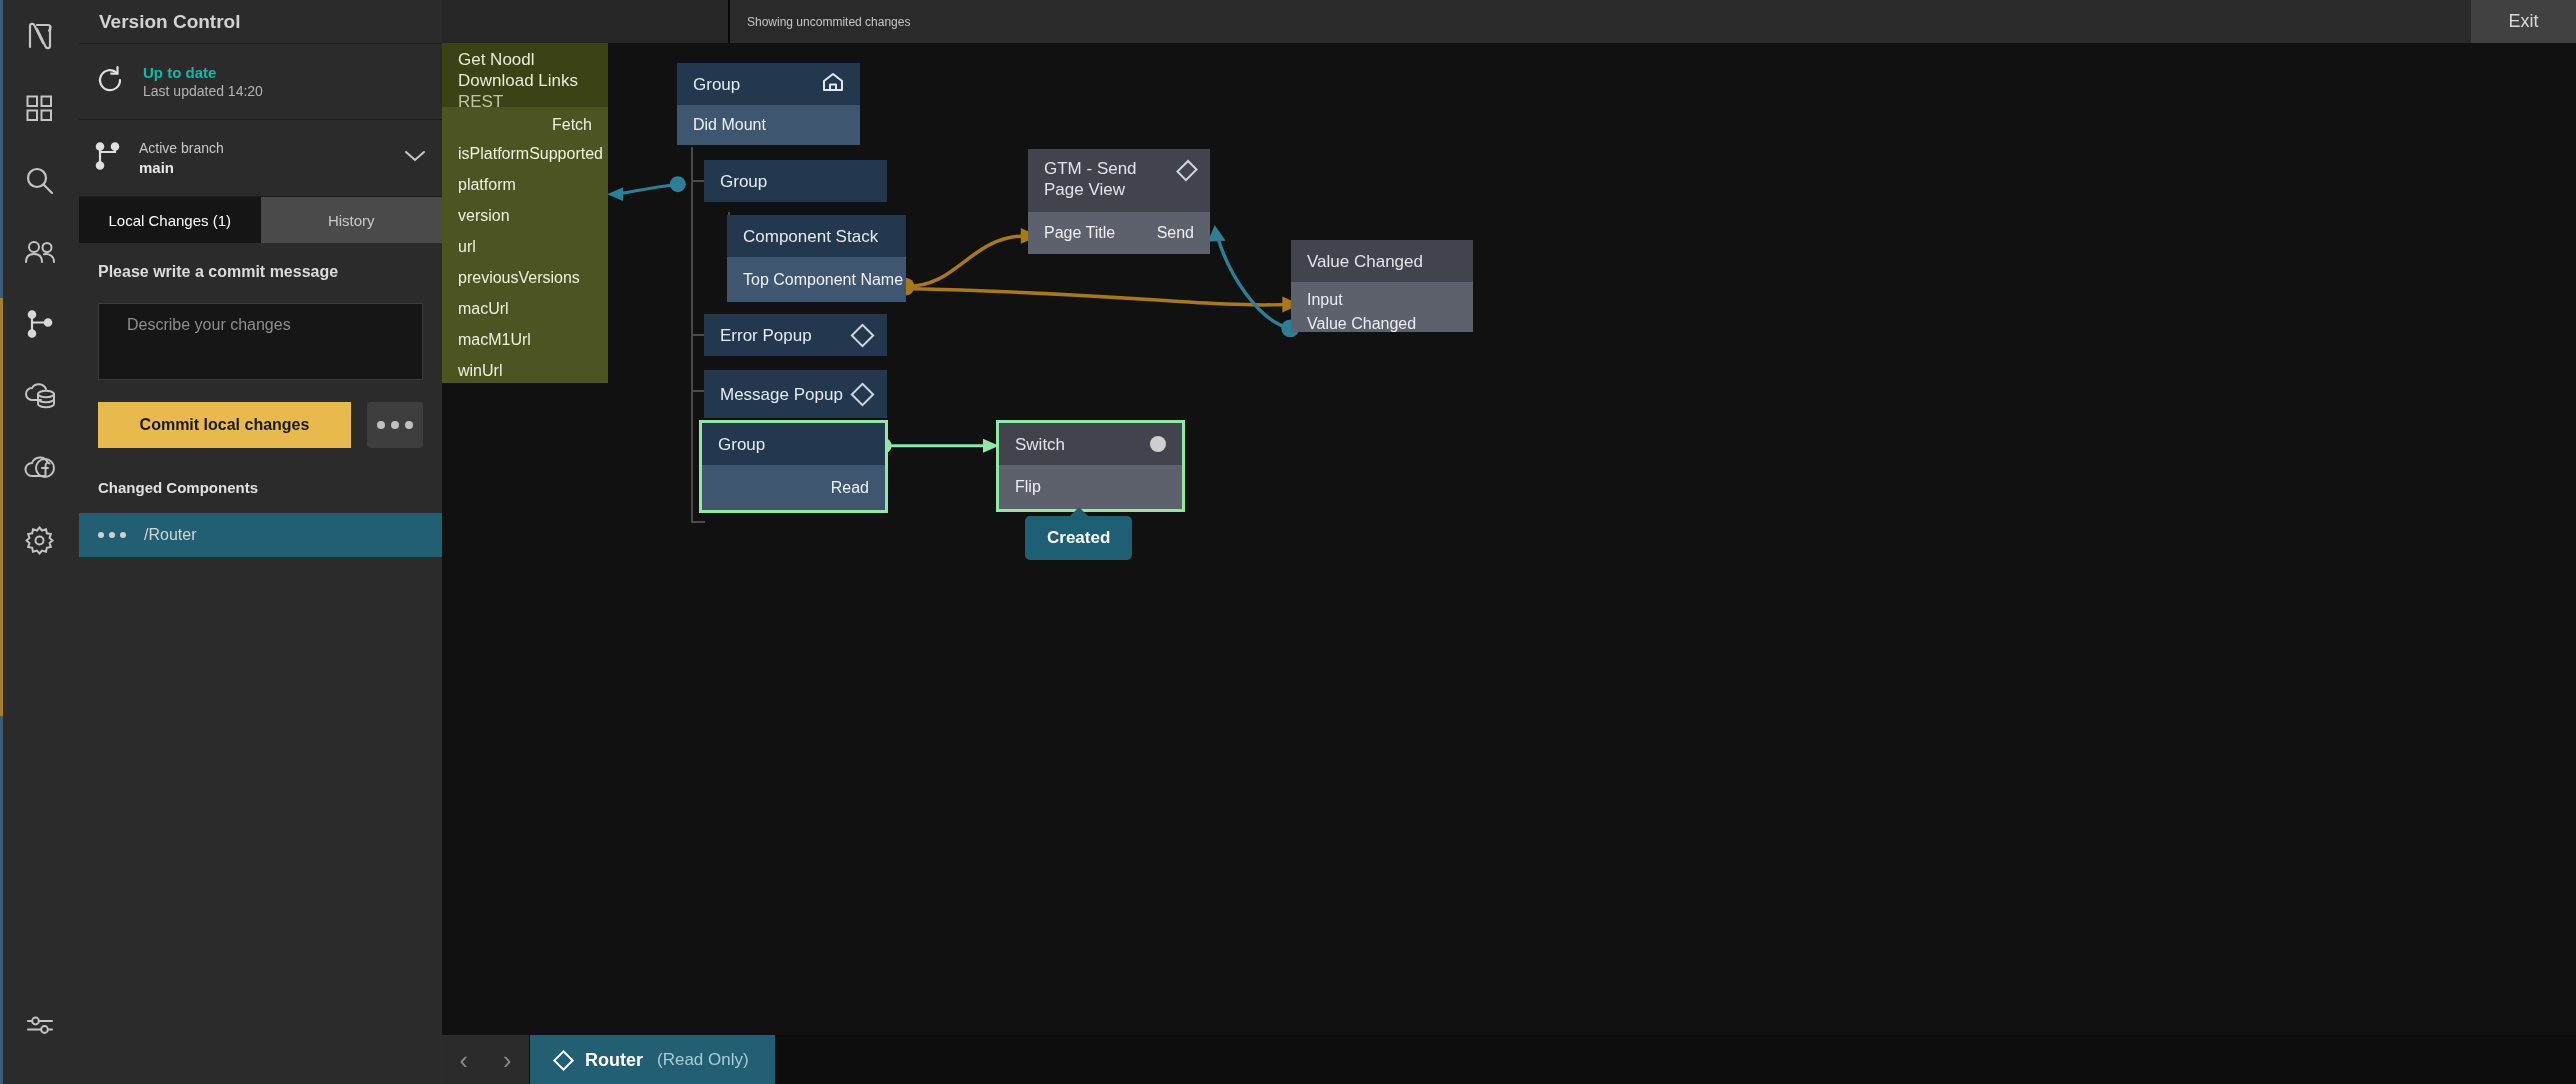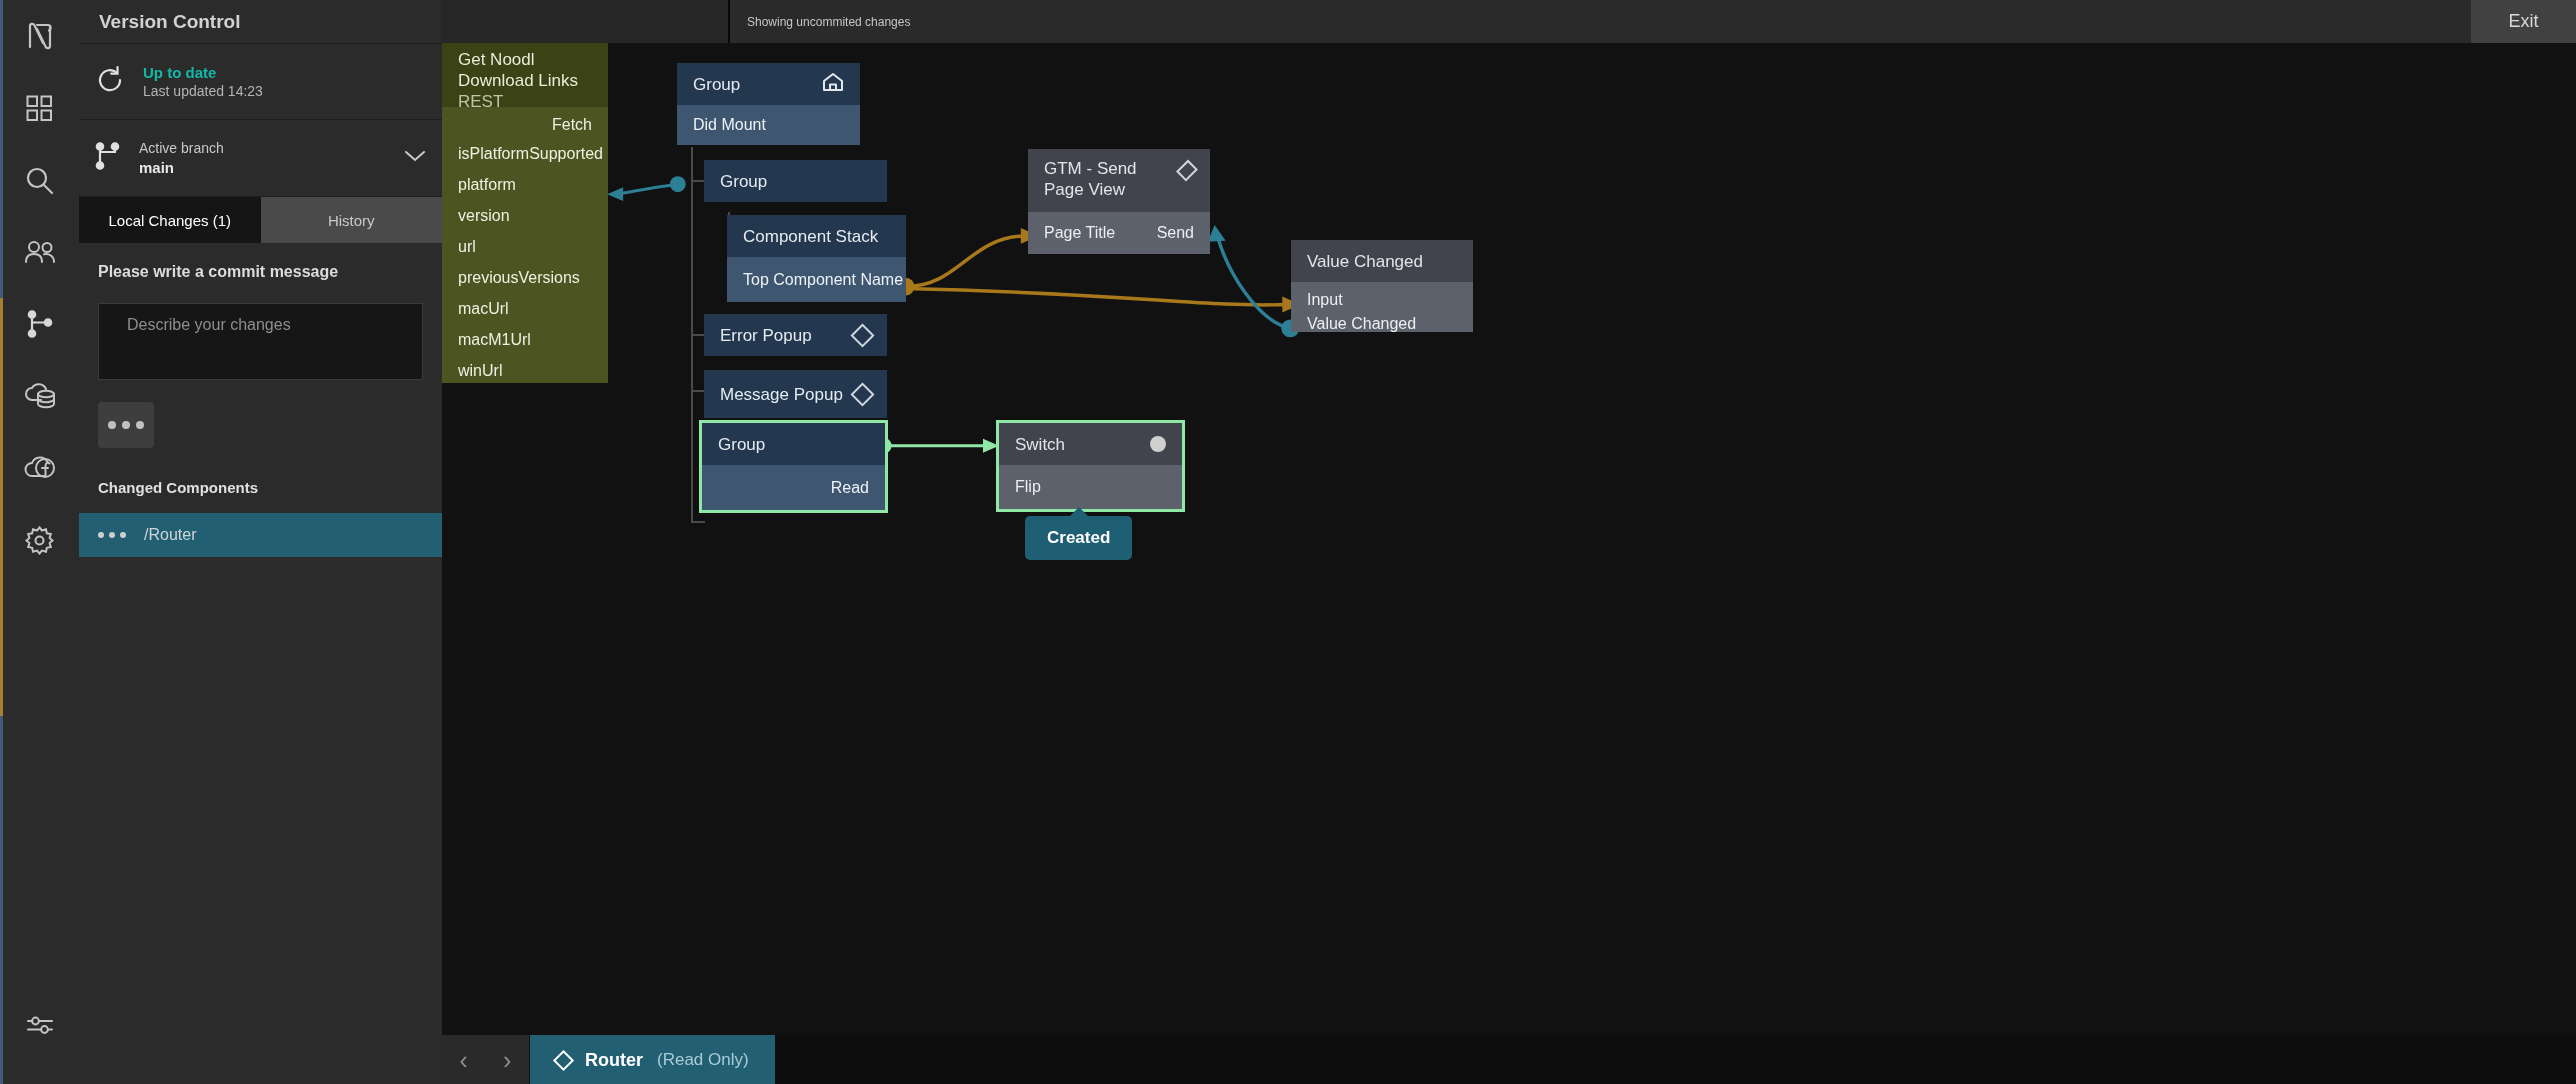--- a/index.html
+++ b/index.html
@@ -274,21 +274,21 @@
 
     <div class="vc-status">
       <span>
         <svg width="30" height="30" viewBox="0 0 30 30" fill="none" stroke="#e0e0e0" stroke-width="2.2" stroke-linecap="round">
           <path d="M25 15 A10 10 0 1 1 22 8"></path>
           <path d="M22.5 2 L22.5 8.6 L16.2 8.6"></path>
         </svg>
       </span>
       <span>
         <div class="txt-main">Up to date</div>
-        <div class="txt-sub">Last updated 14:23</div>
+        <div class="txt-sub">Last updated 14:20</div>
       </span>
     </div>
 
     <div class="vc-branch">
       <span>
         <svg width="26" height="30" viewBox="0 0 26 30" fill="none" stroke="#e0e0e0" stroke-width="2.2" stroke-linecap="round">
           <circle cx="5" cy="5.5" r="3.2" fill="#e0e0e0"></circle>
           <circle cx="5" cy="24.5" r="3.2" fill="#e0e0e0"></circle>
           <circle cx="20" cy="5.5" r="3.2" fill="#e0e0e0"></circle>
           <path d="M5 9 L5 21"></path>
@@ -310,20 +310,21 @@
     <div class="vc-tabs">
       <div class="vc-tab active">Local Changes (1)</div>
       <div class="vc-tab inactive">History</div>
     </div>
 
     <div class="vc-body">
       <div class="vc-label">Please write a commit message</div>
       <textarea class="vc-textarea" placeholder="Describe your changes" style=""></textarea>
 
       <div class="vc-actions">
+        <button class="vc-commit">Commit local changes</button>
         <button class="vc-more">
           <i class="dot3"></i>
           <i class="dot3"></i>
           <i class="dot3"></i>
         </button>
       </div>
 
       <div class="vc-section-head">Changed Components</div>
 
       <div class="vc-list">

